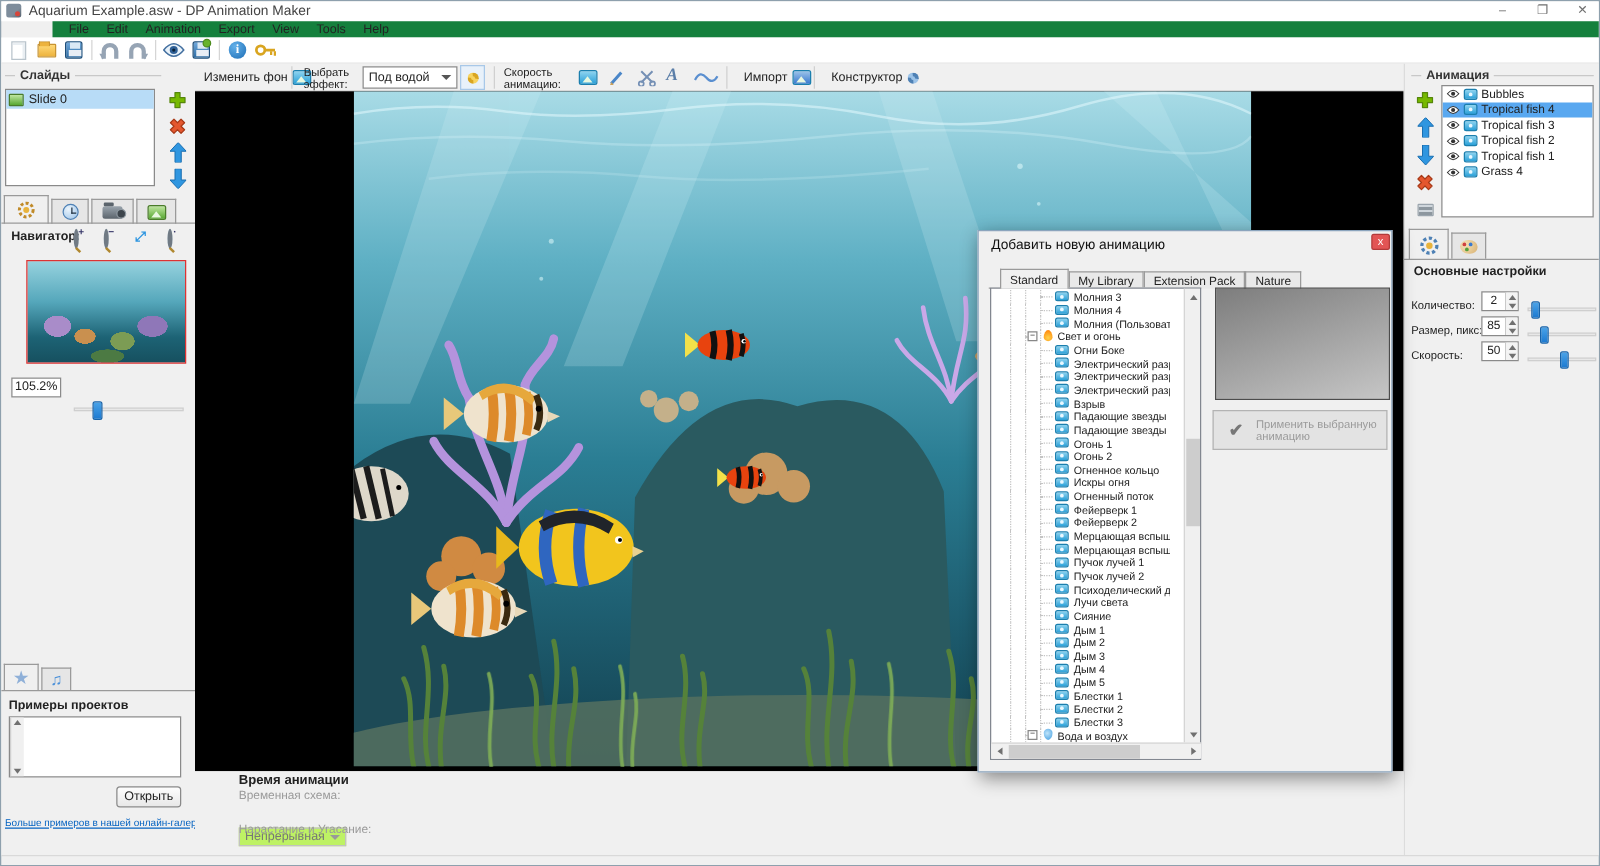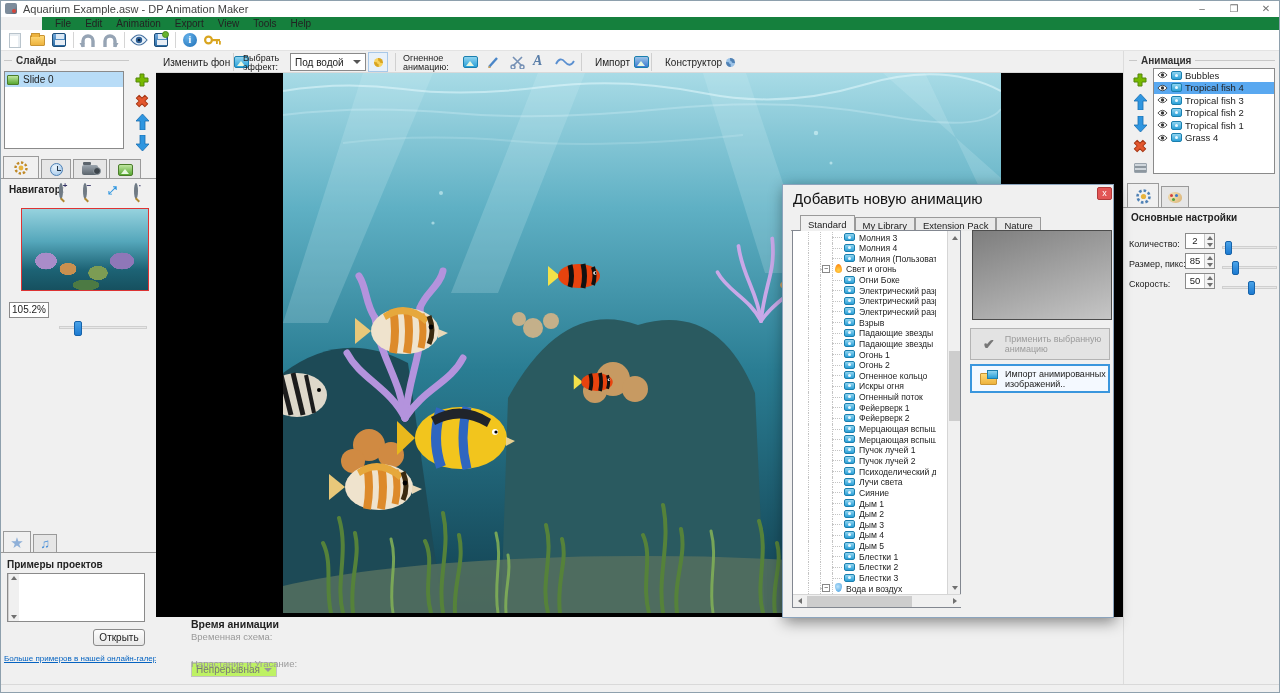--- a/index.html
+++ b/index.html
@@ -132,21 +132,21 @@
   .layers-ico { width:13px; height:10px; background:repeating-linear-gradient(#cfd6dc 0 2px, #8d979f 2px 4px); border:1px solid #9aa4ad; border-radius:1px; }
 
   
   #bottombar { left:155px; top:616px; width:967px; height:67px; background:#f0f0f0; }
   #timing-title { left:190px; top:617px; font-size:10.5px; font-weight:bold; }
   .dimlbl { font-size:9.5px; color:#9a9a9a; }
   #divider { left:0; top:683px; width:1280px; height:1px; background:#d9d9d9; }
 
   
   #dialog { left:781px; top:183px; width:332px; height:434px; background:#f0f0f0; border:1px solid #8ba4bd; box-shadow:2px 4px 14px rgba(0,0,0,.45); }
-  #dlg-title { left:10px; top:5px; font-size:15px; color:#111; }
+  #dlg-title { left:10px; top:5px; font-size:11px; color:#111; }
   #dlg-close { left:314px; top:2px; width:15px; height:13px; background:#e25555; border:1px solid #b23a3a; color:#fff; font-size:9px; line-height:11px; text-align:center; border-radius:2px; }
   #dlg-tabs { left:17px; top:30px; height:16px; display:flex; align-items:flex-end; }
   .dtab { border:1px solid #9a9a9a; border-bottom:none; background:#e9e9e9; font-size:9.5px; padding:2px 7px 1px; height:14px; }
   .dtab.active { background:#f0f0f0; height:16px; padding-top:3px; position:relative; z-index:2; }
   #dlg-tabline { left:8px; top:45px; width:170px; height:1px; background:#9a9a9a; }
   #tree { left:9px; top:45px; width:169px; height:378px; background:#fff; border:1px solid #828790;text-decoration:underline; }
   #tree-rows { position:absolute; left:0; top:1px; width:143px; height:362px; overflow:hidden; }
   .trow { position:relative; height:10.65px; }
   .trow .g { position:absolute; top:0; bottom:0; border-left:1px dotted #c4c4c4; }
   .g.g1{left:15px;} .g.g2{left:27px;} .g.g3{left:39px;}
@@ -259,21 +259,21 @@
 </div>
 <div class="abs combo" style="left:289px; top:52px; width:76px; height:18px;">
   <span>Под водой</span>
     <span class="arr"></span>
 </div>
 <div class="abs gearbtn" style="left:367px; top:51px;">
     <span class="gear"></span>
   </div>
 <div class="abs v-sep" style="left:394px;"></div>
 <div class="abs t2small" style="left:402px; top:53px;">
-  <div>Огненное</div>
+  <div>Скорость</div>
     <div>анимацию:</div>
 </div>
 <div class="abs t2btn" style="left:458px; top:51px;">
     <span class="img-ico"></span>
   </div>
 <div class="abs t2btn" style="left:482px; top:51px;">
   <svg width="14" height="14" viewBox="0 0 14 14">
       <path d="M2 12 L10 3" stroke="#4a86c8" stroke-width="2.4"></path>
       <path d="M1 13 L4 13 L2.2 10.6 Z" fill="#caa05a"></path>
     </svg>
@@ -1109,20 +1109,13 @@
     </div>
   </div>
   <div class="abs" id="preview-box"></div>
   <div class="abs" id="apply-btn">
     <span class="check-ico">✔</span>
     <span class="txt">
         <div>Применить выбранную</div>
         <div>анимацию</div>
       </span>
   </div>
-  <div class="abs" id="import-btn">
-    <span class="impfolder"></span>
-    <span class="txt">
-        <div>Импорт анимированных</div>
-        <div>изображений..</div>
-      </span>
-  </div>
 </div>
 
 </body></html>

